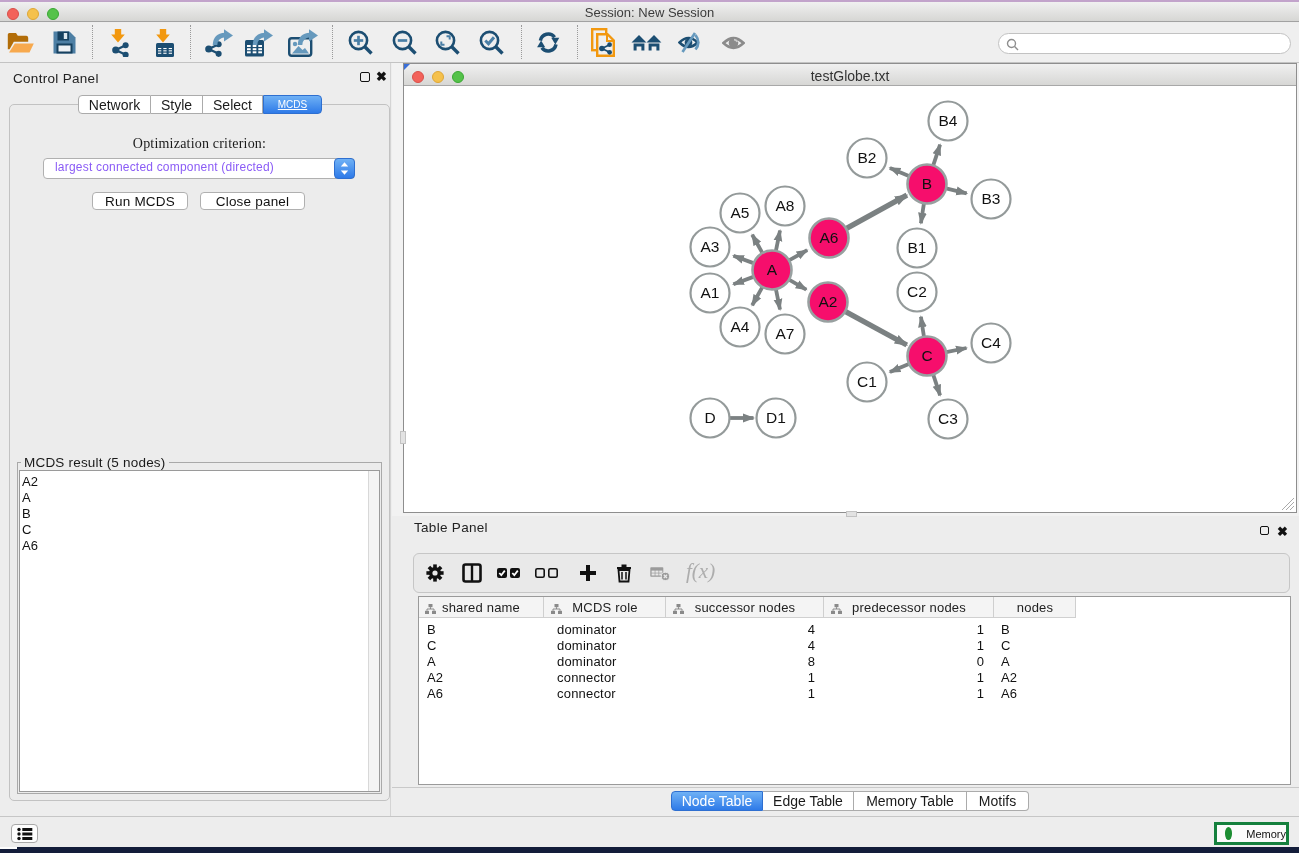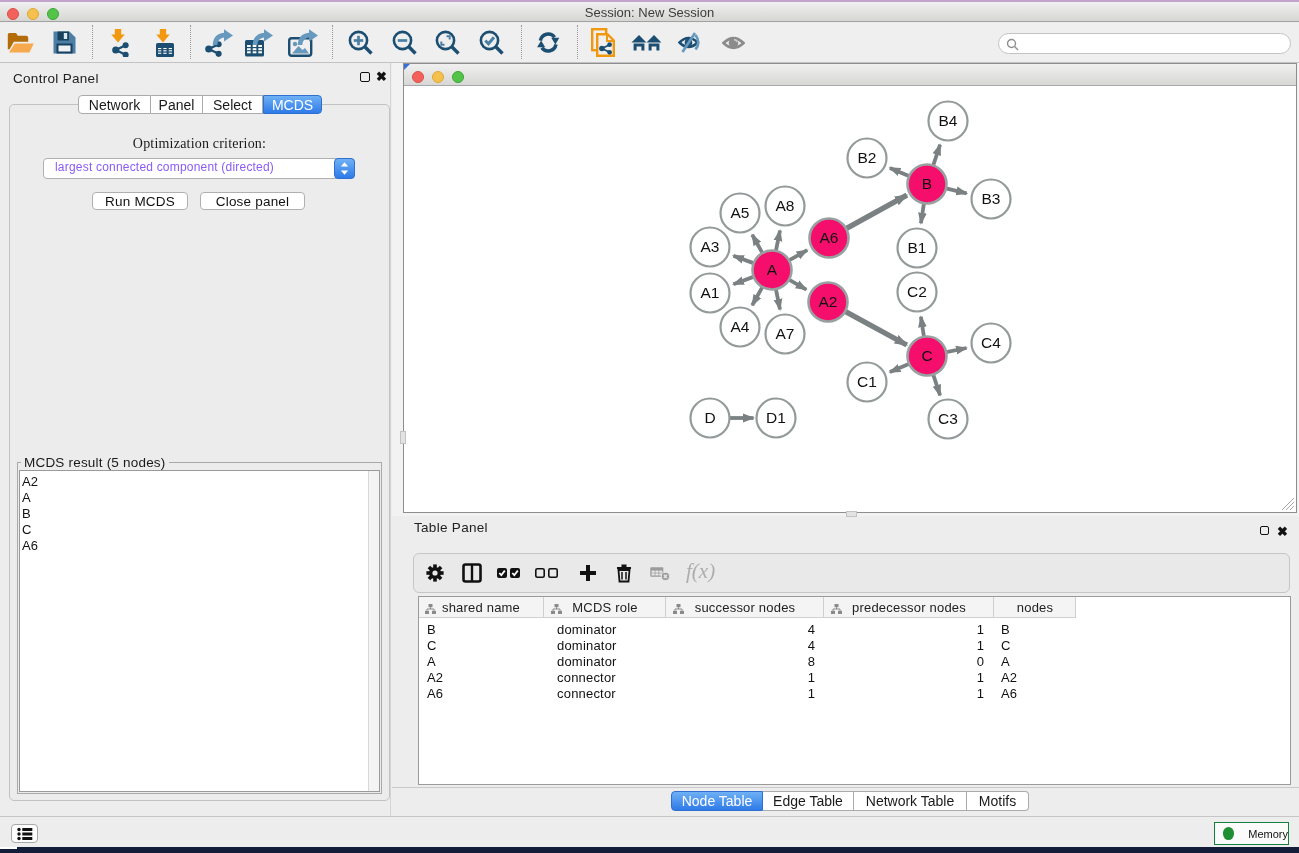--- a/index.html
+++ b/index.html
@@ -141,43 +141,44 @@
 <div class="abs" style="left:1006px;top:37px;"><svg width="13" height="13" viewBox="0 0 13 13" style="">
       <circle cx="5.5" cy="5.5" r="4" fill="none" stroke="#8e8e8e" stroke-width="1.4"></circle>
       <line x1="8.6" y1="8.6" x2="12" y2="12" stroke="#8e8e8e" stroke-width="1.4"></line>
     </svg></div>
 <div class="abs" style="left:13px;top:71px;font-size:13.5px;letter-spacing:0.3px;color:#222;">Control Panel</div>
 <div class="abs" style="left:360px;top:72px;width:10px;height:10px;border:1.5px solid #111;border-radius:2px;"></div>
 <div class="abs" style="left:376px;top:69px;font-size:13px;font-weight:bold;color:#111;">✖</div>
 <div class="abs" style="left:9px;top:104px;width:381px;height:697px;background:#ececec;border:1px solid #c2c2c2;border-radius:5px;"></div>
 <div class="abs" style="left:78px;top:95px;height:27px;width:244px;">
 <div style="position:absolute;left:0px;top:0;width:73px;height:19px;background:#fff;color:#1a1a1a;border:1px solid #ababab;border-radius:4px 0 0 4px;font-size:14px;text-align:center;line-height:18px;">Network</div>
-<div style="position:absolute;left:73px;top:0;width:52px;height:19px;background:#fff;color:#1a1a1a;border:1px solid #ababab;border-left:none;font-size:14px;text-align:center;line-height:18px;">Panel</div>
+<div style="position:absolute;left:73px;top:0;width:52px;height:19px;background:#fff;color:#1a1a1a;border:1px solid #ababab;border-left:none;font-size:14px;text-align:center;line-height:18px;">Style</div>
 <div style="position:absolute;left:125px;top:0;width:60px;height:19px;background:#fff;color:#1a1a1a;border:1px solid #ababab;border-left:none;font-size:14px;text-align:center;line-height:18px;">Select</div>
-<div style="position:absolute;left:185px;top:0;width:59px;height:19px;background:linear-gradient(#6fb1f5,#2e7ae8);color:#fff;border:1px solid #2e6fd0;border-radius:0 4px 4px 0;font-size:14px;text-align:center;line-height:18px;">MCDS</div>
+<div style="position:absolute;left:185px;top:0;width:59px;height:19px;background:linear-gradient(#6fb1f5,#2e7ae8);color:#fff;border:1px solid #2e6fd0;border-radius:0 4px 4px 0;font-size:10px;text-align:center;line-height:18px;text-decoration:underline;">MCDS</div>
 </div>
 <div class="abs" style="left:9px;top:136px;width:381px;text-align:center;font-size:14px;letter-spacing:0.2px;color:#1a1a1a;font-family:Liberation Serif, serif;">Optimization criterion:</div>
 <div class="abs" style="left:43px;top:158px;width:312px;height:21px;background:#fff;border:1px solid #b0b0b0;border-radius:4px;"></div>
 <div class="abs" style="left:55px;top:160px;font-size:12px;letter-spacing:0.2px;color:#8b5cf6;">largest connected component (directed)</div>
 <div class="abs" style="left:334px;top:158px;width:21px;height:21px;background:linear-gradient(#6fb1f5,#2e7ae8);border:1px solid #2e6fd0;border-radius:4px;"><svg width="19" height="19" viewBox="0 0 19 19">
       <path d="M9.5,3.2 L13.2,7.5 L5.8,7.5 Z" fill="#fff"></path>
       <path d="M9.5,15.8 L13.2,11.5 L5.8,11.5 Z" fill="#fff"></path>
     </svg></div>
 <div class="abs" style="left:92px;top:192px;width:96px;height:18px;background:#fff;border:1px solid #b0b0b0;border-radius:4px;font-size:13.5px;letter-spacing:0.2px;text-align:center;line-height:17px;color:#111;">Run MCDS</div>
 <div class="abs" style="left:200px;top:192px;width:105px;height:18px;background:#fff;border:1px solid #b0b0b0;border-radius:4px;font-size:13.5px;letter-spacing:0.2px;text-align:center;line-height:17px;color:#111;">Close panel</div>
 <div class="abs" style="left:17px;top:462px;width:365px;height:332px;border:1px solid #a9a9a9;"></div>
 <div class="abs" style="left:21px;top:455px;background:#ececec;padding:0 3px;font-size:13.5px;letter-spacing:0.2px;color:#1a1a1a;">MCDS result (5 nodes)</div>
 <div class="abs" style="left:19px;top:470px;width:361px;height:322px;background:#fff;border:1px solid #9a9a9a;"></div>
 <div class="abs" style="left:368px;top:471px;width:11px;height:320px;background:#f4f4f4;border-left:1px solid #d8d8d8;"></div>
 <div class="abs" style="left:22px;top:474px;font-size:13px;line-height:16px;color:#111;">A2<br>A<br>B<br>C<br>A6</div>
 <div class="abs" style="left:390px;top:63px;width:1px;height:753px;background:#d4d4d4;"></div>
 <div class="abs" style="left:392px;top:63px;width:907px;height:453px;background:#f2f2f2;"></div>
 <div class="abs" style="left:403px;top:63px;width:894px;height:450px;border:1px solid #8e8e8e;background:#fff;">
 <div style="position:absolute;left:0;top:0;width:892px;height:22px;background:linear-gradient(#f0f0f0,#d7d7d5);border-bottom:1px solid #a8a8a8;"></div>
 <div style="position:absolute;left:8px;top:5px;"><span class="tl" style="background:#f3625a;border:1px solid #d8504a;"></span><span class="tl" style="background:#f5c14c;border:1px solid #dfa736;margin-left:8px;"></span><span class="tl" style="background:#55c24a;border:1px solid #3aa834;margin-left:8px;"></span></div>
+<div style="position:absolute;left:0;top:4px;width:892px;text-align:center;font-size:14px;color:#333;">testGlobe.txt</div>
 <svg width="894" height="428" viewBox="0 0 894 428" style="position:absolute;left:0;top:22px;">
 <defs>
         <marker id="ar" markerWidth="14" markerHeight="12" refX="10.5" refY="5" orient="auto" markerUnits="userSpaceOnUse">
           <path d="M0,0.6 L12,5 L0,9.4 z" fill="#7b8182"></path>
         </marker>
         <marker id="arT" markerWidth="16" markerHeight="13" refX="12" refY="5.5" orient="auto" markerUnits="userSpaceOnUse">
           <path d="M0,0.6 L13.5,5.5 L0,10.4 z" fill="#7b8182"></path>
         </marker>
       </defs>
 <line x1="358.9" y1="167.9" x2="348.2" y2="148.8" stroke="#7b8182" stroke-width="3.8" marker-end="url(#ar)"></line>
@@ -360,28 +361,28 @@
 <div class="abs" style="left:824px;top:670px;width:160px;text-align:right;font-size:13px;color:#111;">1</div>
 <div class="abs" style="left:1001px;top:670px;font-size:13px;color:#111;">A2</div>
 <div class="abs" style="left:427px;top:686px;font-size:13px;color:#111;">A6</div>
 <div class="abs" style="left:557px;top:686px;font-size:13px;letter-spacing:0.2px;color:#111;">connector</div>
 <div class="abs" style="left:666px;top:686px;width:149px;text-align:right;font-size:13px;color:#111;">1</div>
 <div class="abs" style="left:824px;top:686px;width:160px;text-align:right;font-size:13px;color:#111;">1</div>
 <div class="abs" style="left:1001px;top:686px;font-size:13px;color:#111;">A6</div>
 <div class="abs" style="left:392px;top:787px;width:907px;height:1px;background:#c9c9c9;"></div>
 <div class="abs" style="left:671px;top:791px;width:92px;height:20px;background:linear-gradient(#6fb1f5,#2e7ae8);color:#fff;border:1px solid #2e6fd0;border-radius:4px 0 0 4px;font-size:14px;text-align:center;line-height:19px;">Node Table</div>
 <div class="abs" style="left:763px;top:791px;width:91px;height:20px;background:#fff;color:#1a1a1a;border:1px solid #ababab;border-left:none;font-size:14px;text-align:center;line-height:19px;">Edge Table</div>
-<div class="abs" style="left:854px;top:791px;width:113px;height:20px;background:#fff;color:#1a1a1a;border:1px solid #ababab;border-left:none;font-size:14px;text-align:center;line-height:19px;">Network Table</div>
+<div class="abs" style="left:854px;top:791px;width:113px;height:20px;background:#fff;color:#1a1a1a;border:1px solid #ababab;border-left:none;font-size:14px;text-align:center;line-height:19px;">Memory Table</div>
 <div class="abs" style="left:967px;top:791px;width:62px;height:20px;background:#fff;color:#1a1a1a;border:1px solid #ababab;border-left:none;border-radius:0 4px 4px 0;font-size:14px;text-align:center;line-height:19px;">Motifs</div>
 <div class="abs" style="left:0;top:816px;width:1299px;height:31px;background:#ededed;border-top:1px solid #c6c6c6;"></div>
 <div class="abs" style="left:11px;top:824px;width:27px;height:19px;background:#fdfdfd;border:1px solid #a8a8a8;border-radius:4px;text-align:center;"><span style="display:inline-block;margin-top:1px;"><svg width="17" height="16" viewBox="0 0 17 16" style="">
         <circle cx="3" cy="3.5" r="1.7" fill="#111"></circle>
         <rect x="6.3" y="2.0" width="10" height="3" fill="#111"></rect>
         <circle cx="3" cy="8" r="1.7" fill="#111"></circle>
         <rect x="6.3" y="6.5" width="10" height="3" fill="#111"></rect>
         <circle cx="3" cy="12.5" r="1.7" fill="#111"></circle>
         <rect x="6.3" y="11.0" width="10" height="3" fill="#111"></rect>
       </svg></span></div>
-<div class="abs" style="left:1214px;top:822px;width:75px;height:23px;background:#fbfbfb;border:1px solid #15803d;display:flex;align-items:center;gap:8px;">
+<div class="abs" style="left:1214px;top:822px;width:75px;height:23px;background:#fbfbfb;border:3px solid #15803d;display:flex;align-items:center;gap:8px;">
     <span style="width:13px;height:13px;border-radius:50%;background:#1d8e33;margin-left:8px;"></span>
     <span style="font-size:11px;color:#111;margin-left:6px;">Memory</span>
   </div>
 <div class="abs" style="left:0;top:847px;width:1299px;height:6px;background:#131d3a;"></div>
 <div class="abs" style="left:0;top:847px;width:17px;height:2px;background:#fdfdfd;"></div>
 </body></html>

